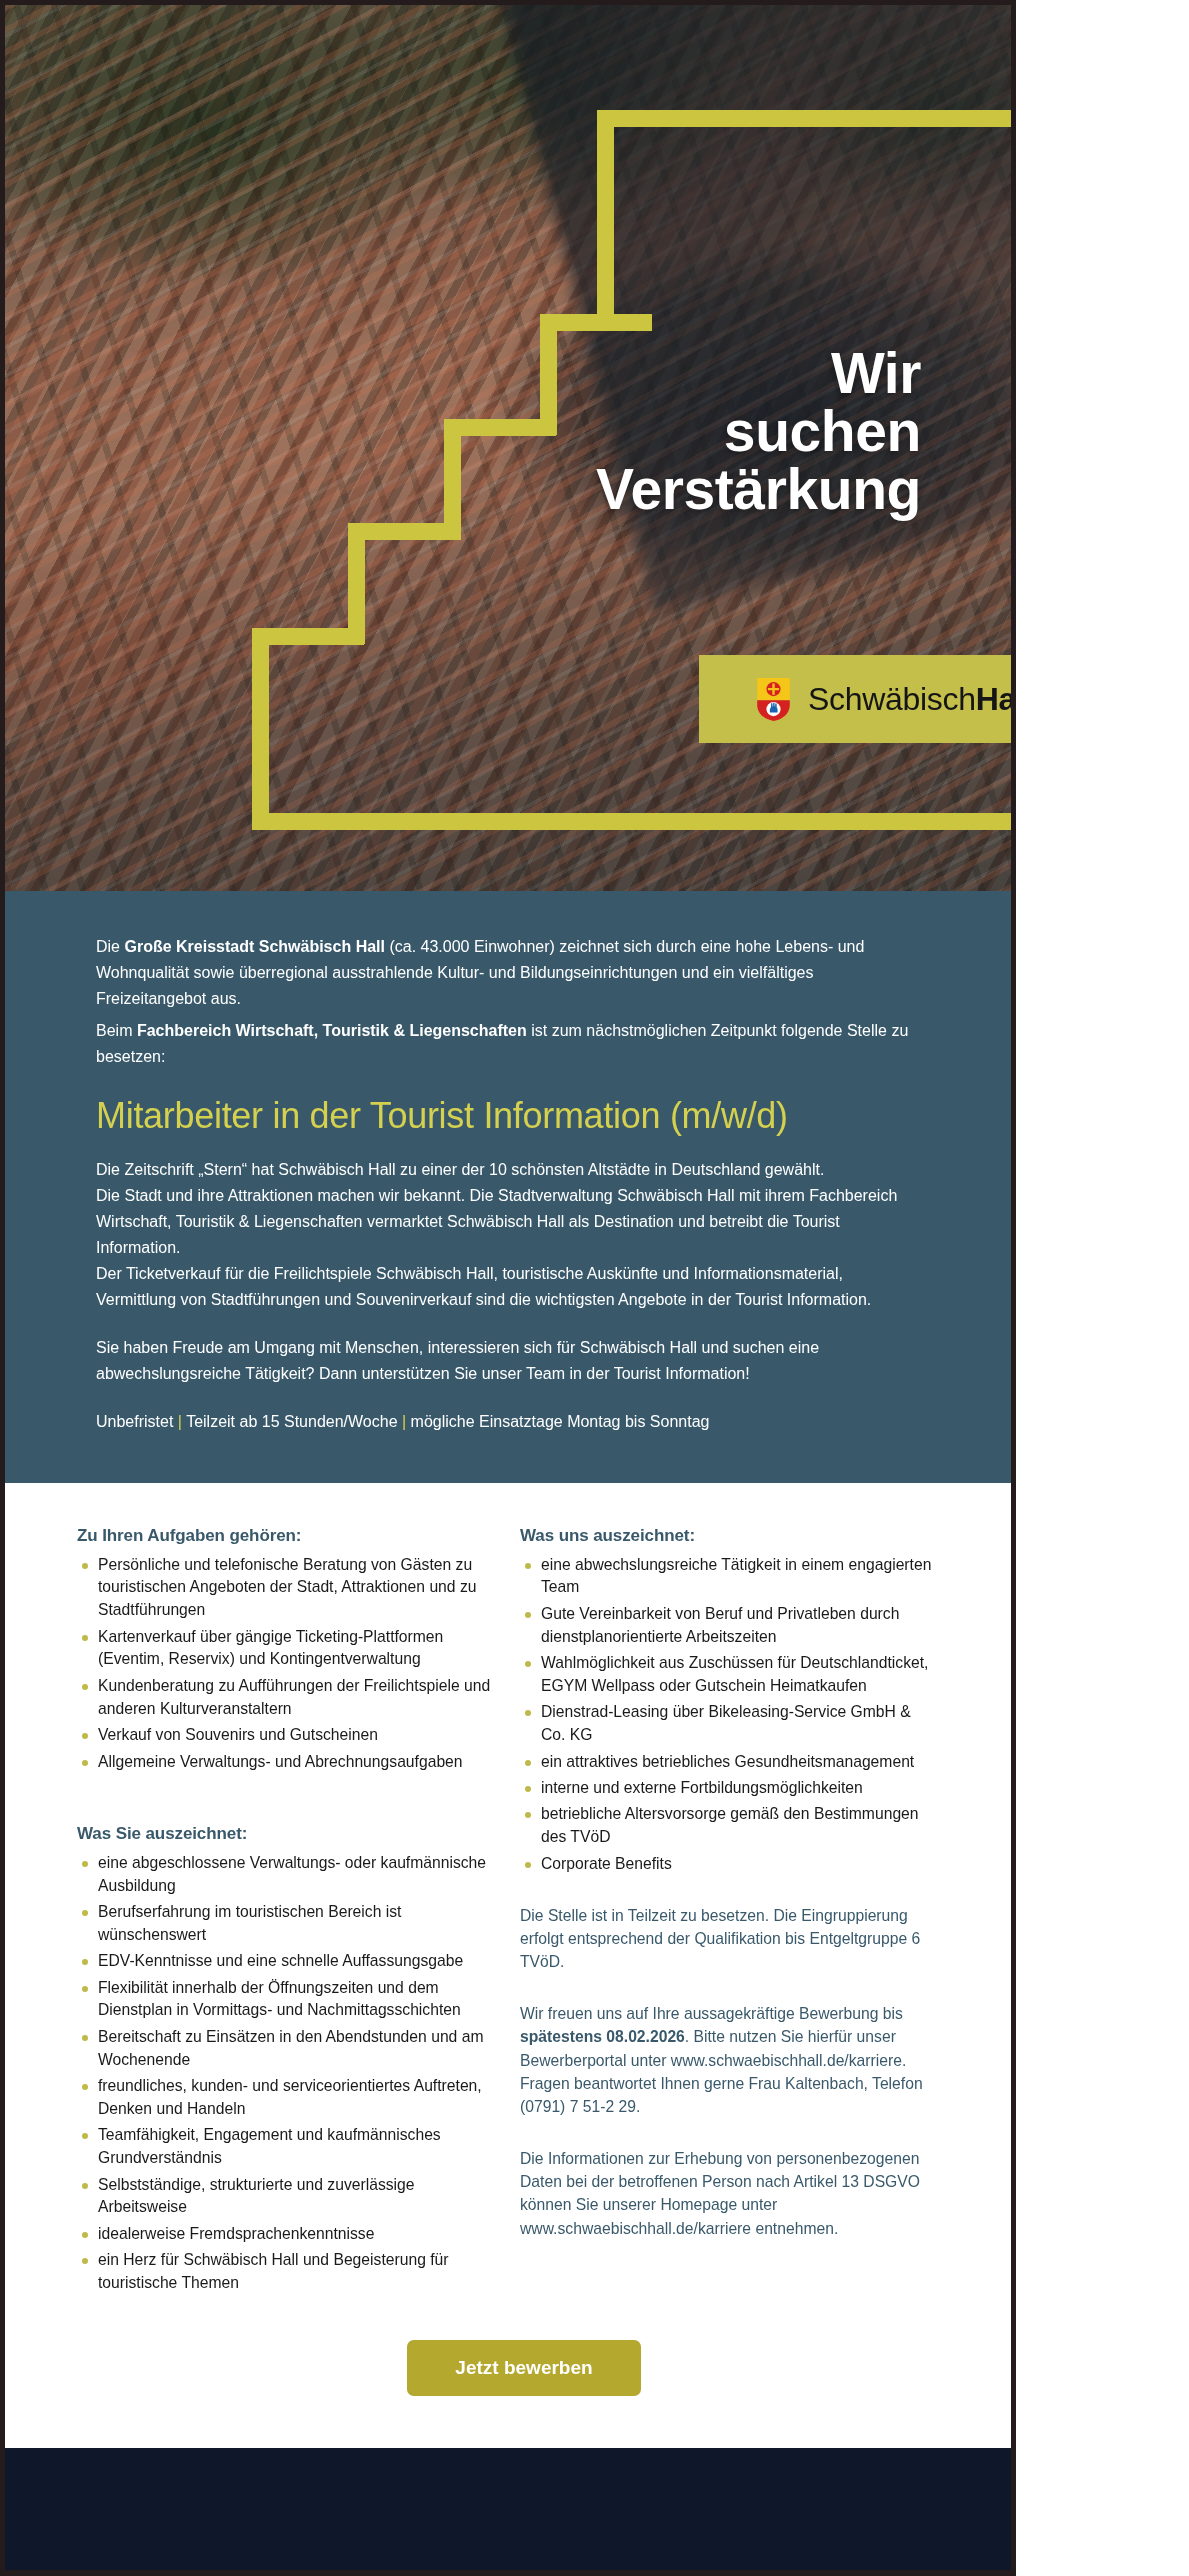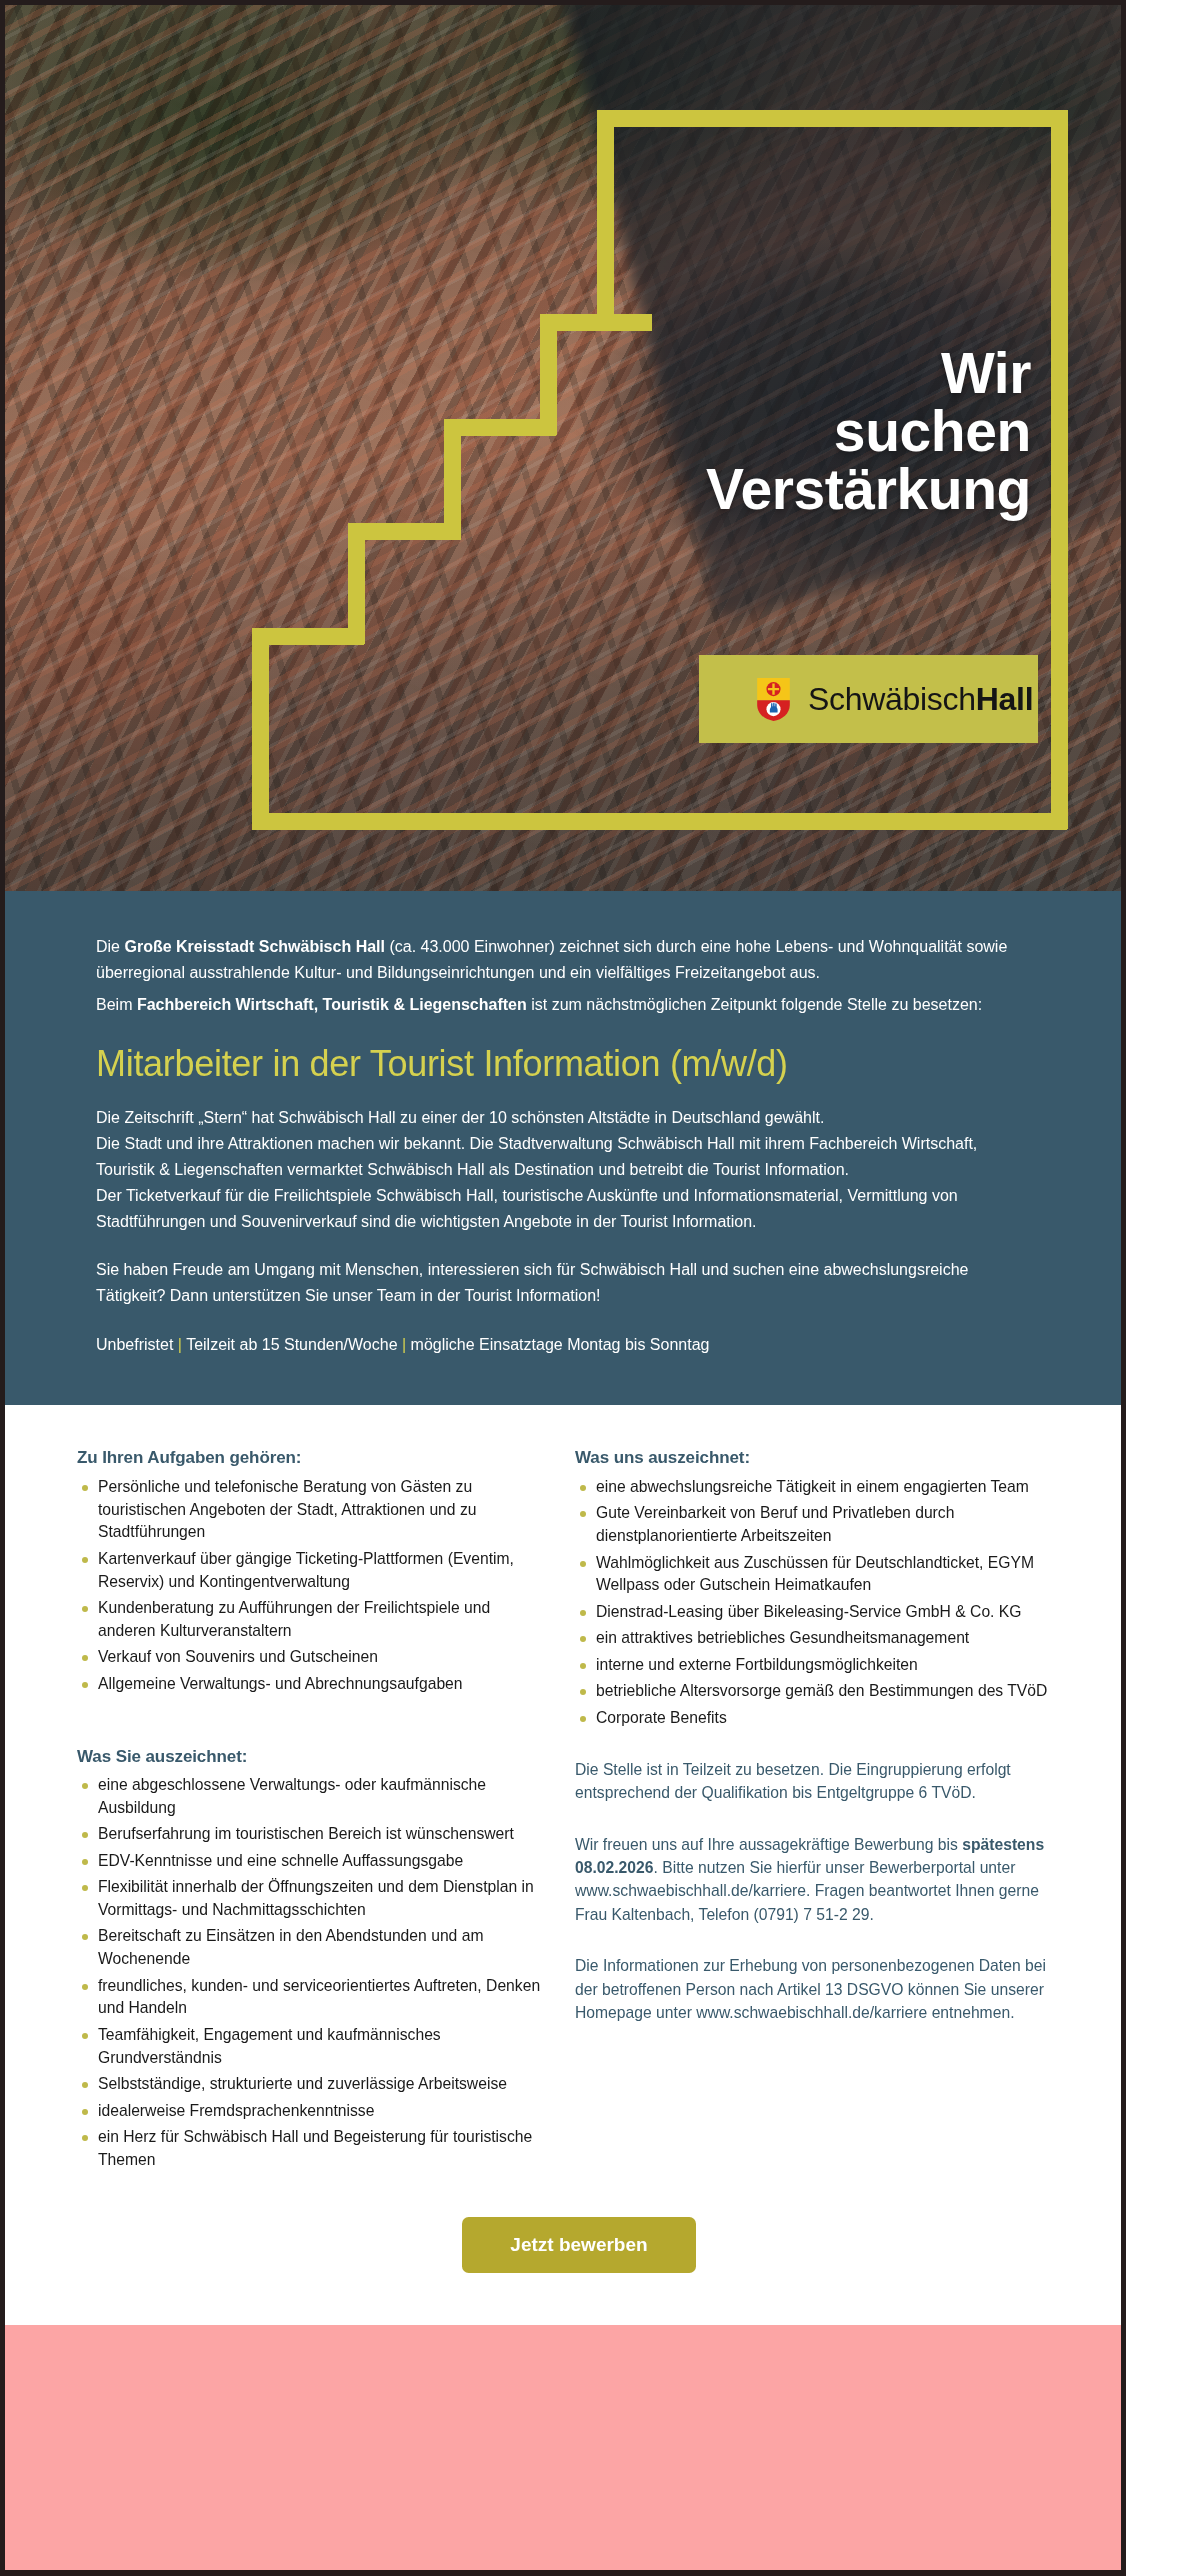--- a/index.html
+++ b/index.html
@@ -5,23 +5,23 @@
   * { box-sizing: border-box; margin: 0; padding: 0; }
 
   html, body {
     width: 1190px;
     background: #ffffff;
     font-family: "Liberation Sans", sans-serif;
   }
 
   .ad {
     position: relative;
-    width: 1126px;
+    width: 1016px;
     height: 2576px;
-    background: #fca5a5;
+    background: #0f172a;
     border-left: 5.2px solid #241c1c;
     border-right: 5.2px solid #241c1c;
     border-top: 5.2px solid #241c1c;
     border-bottom: 6.7px solid #241c1c;
     overflow: hidden;
   }
 
   
   .hero {
     position: relative;

